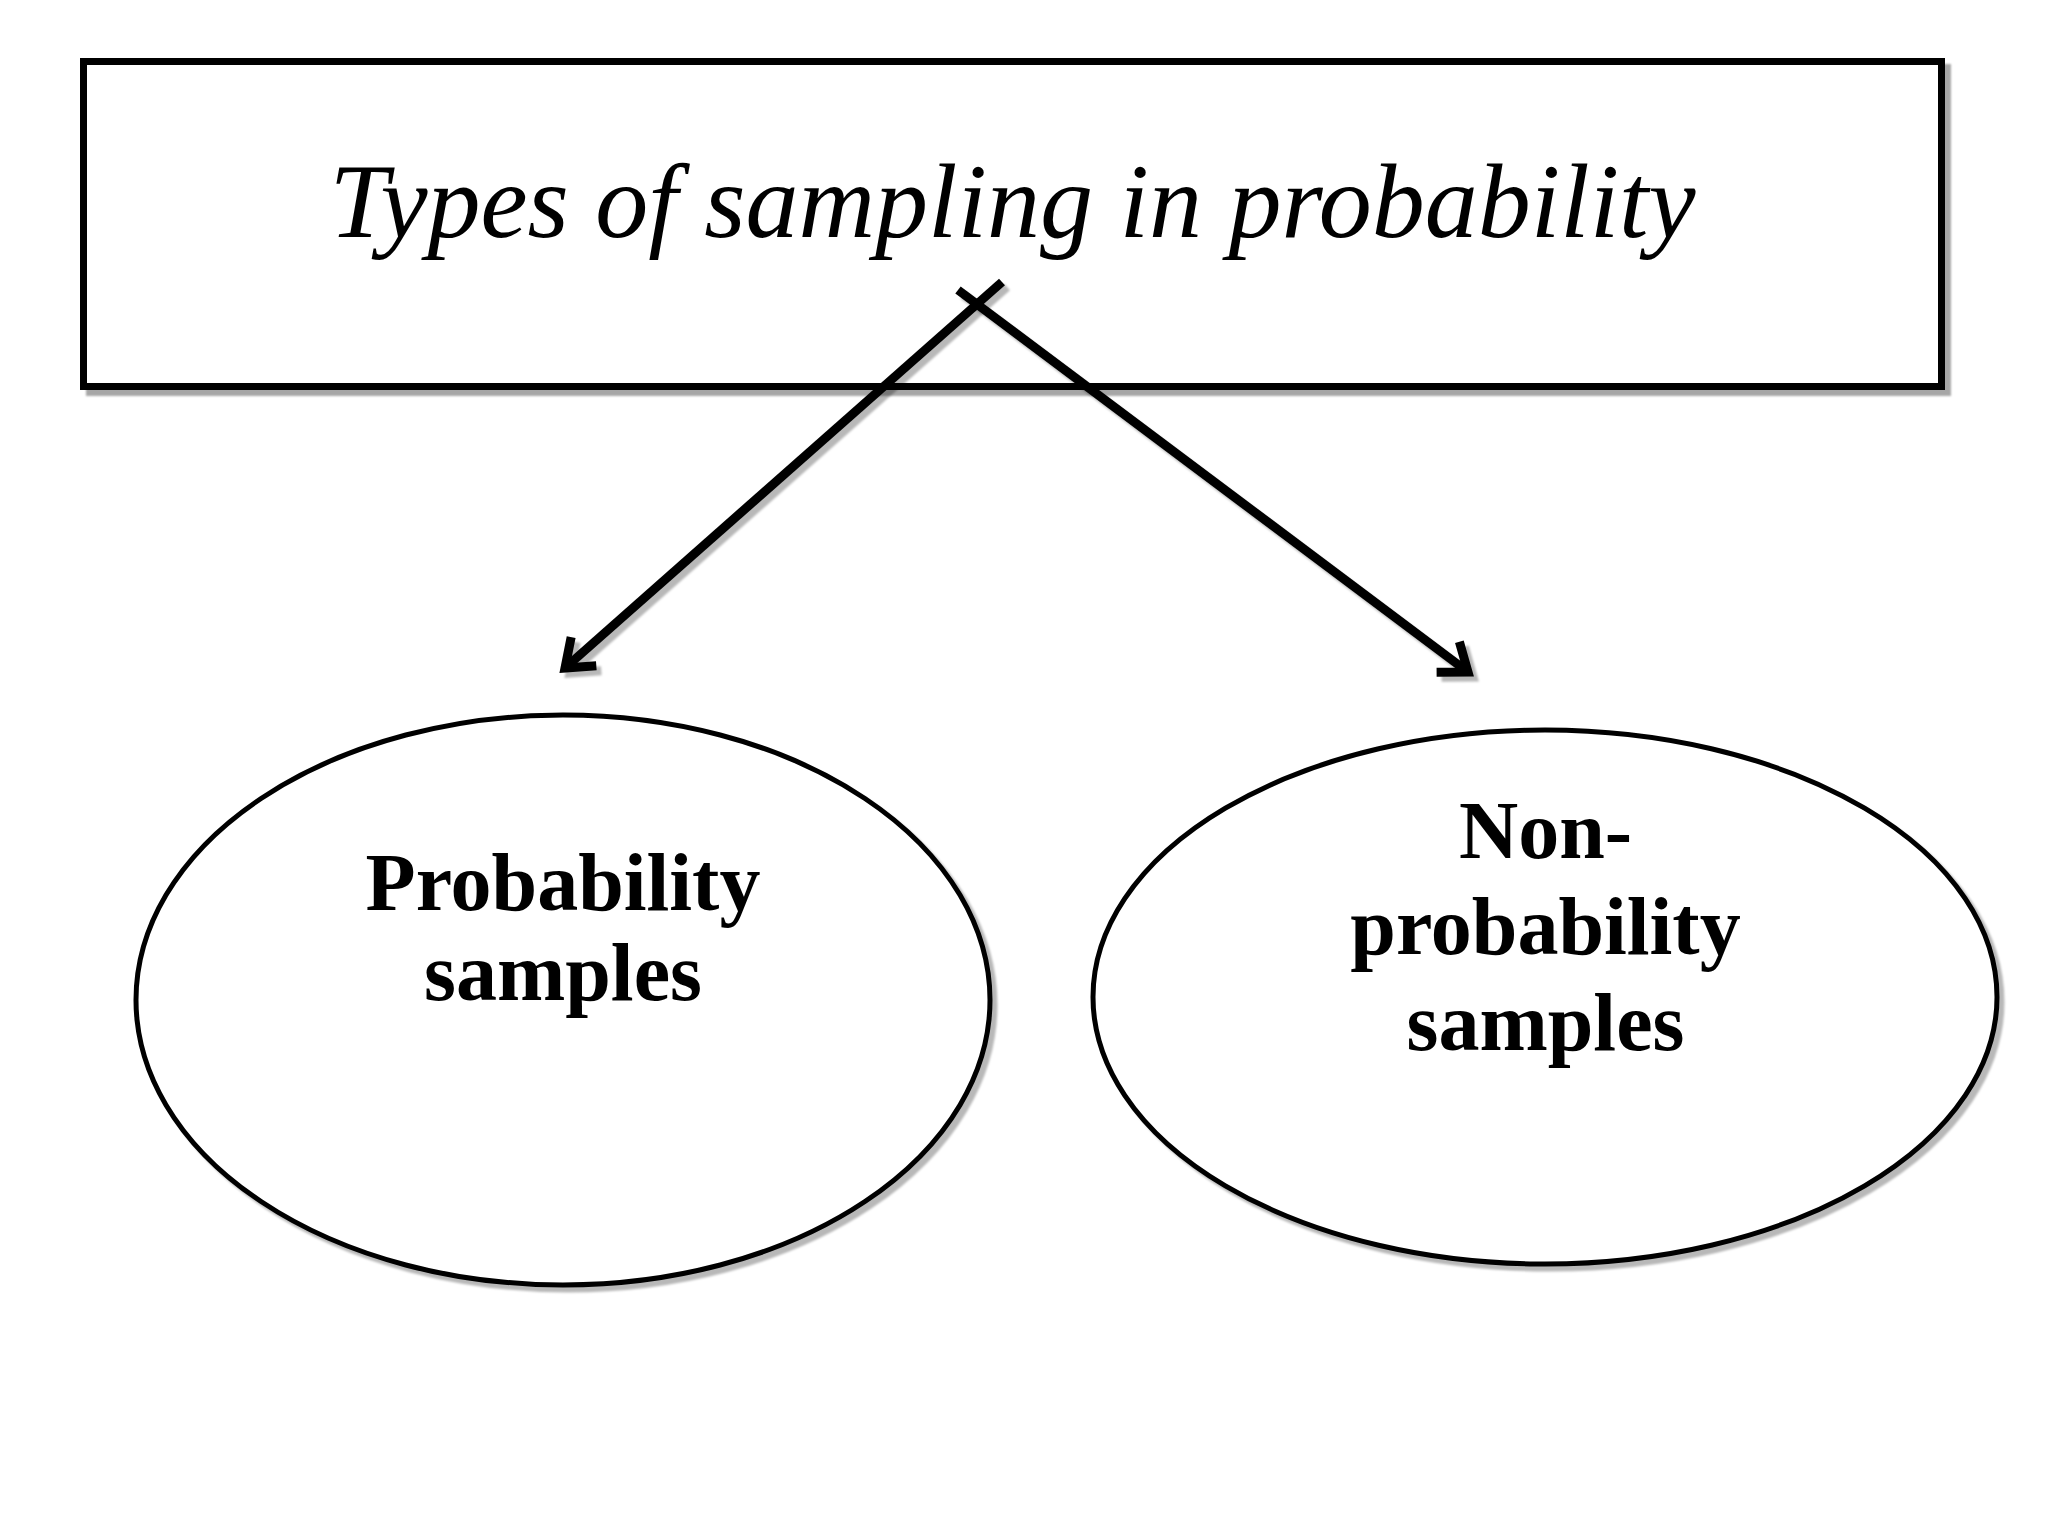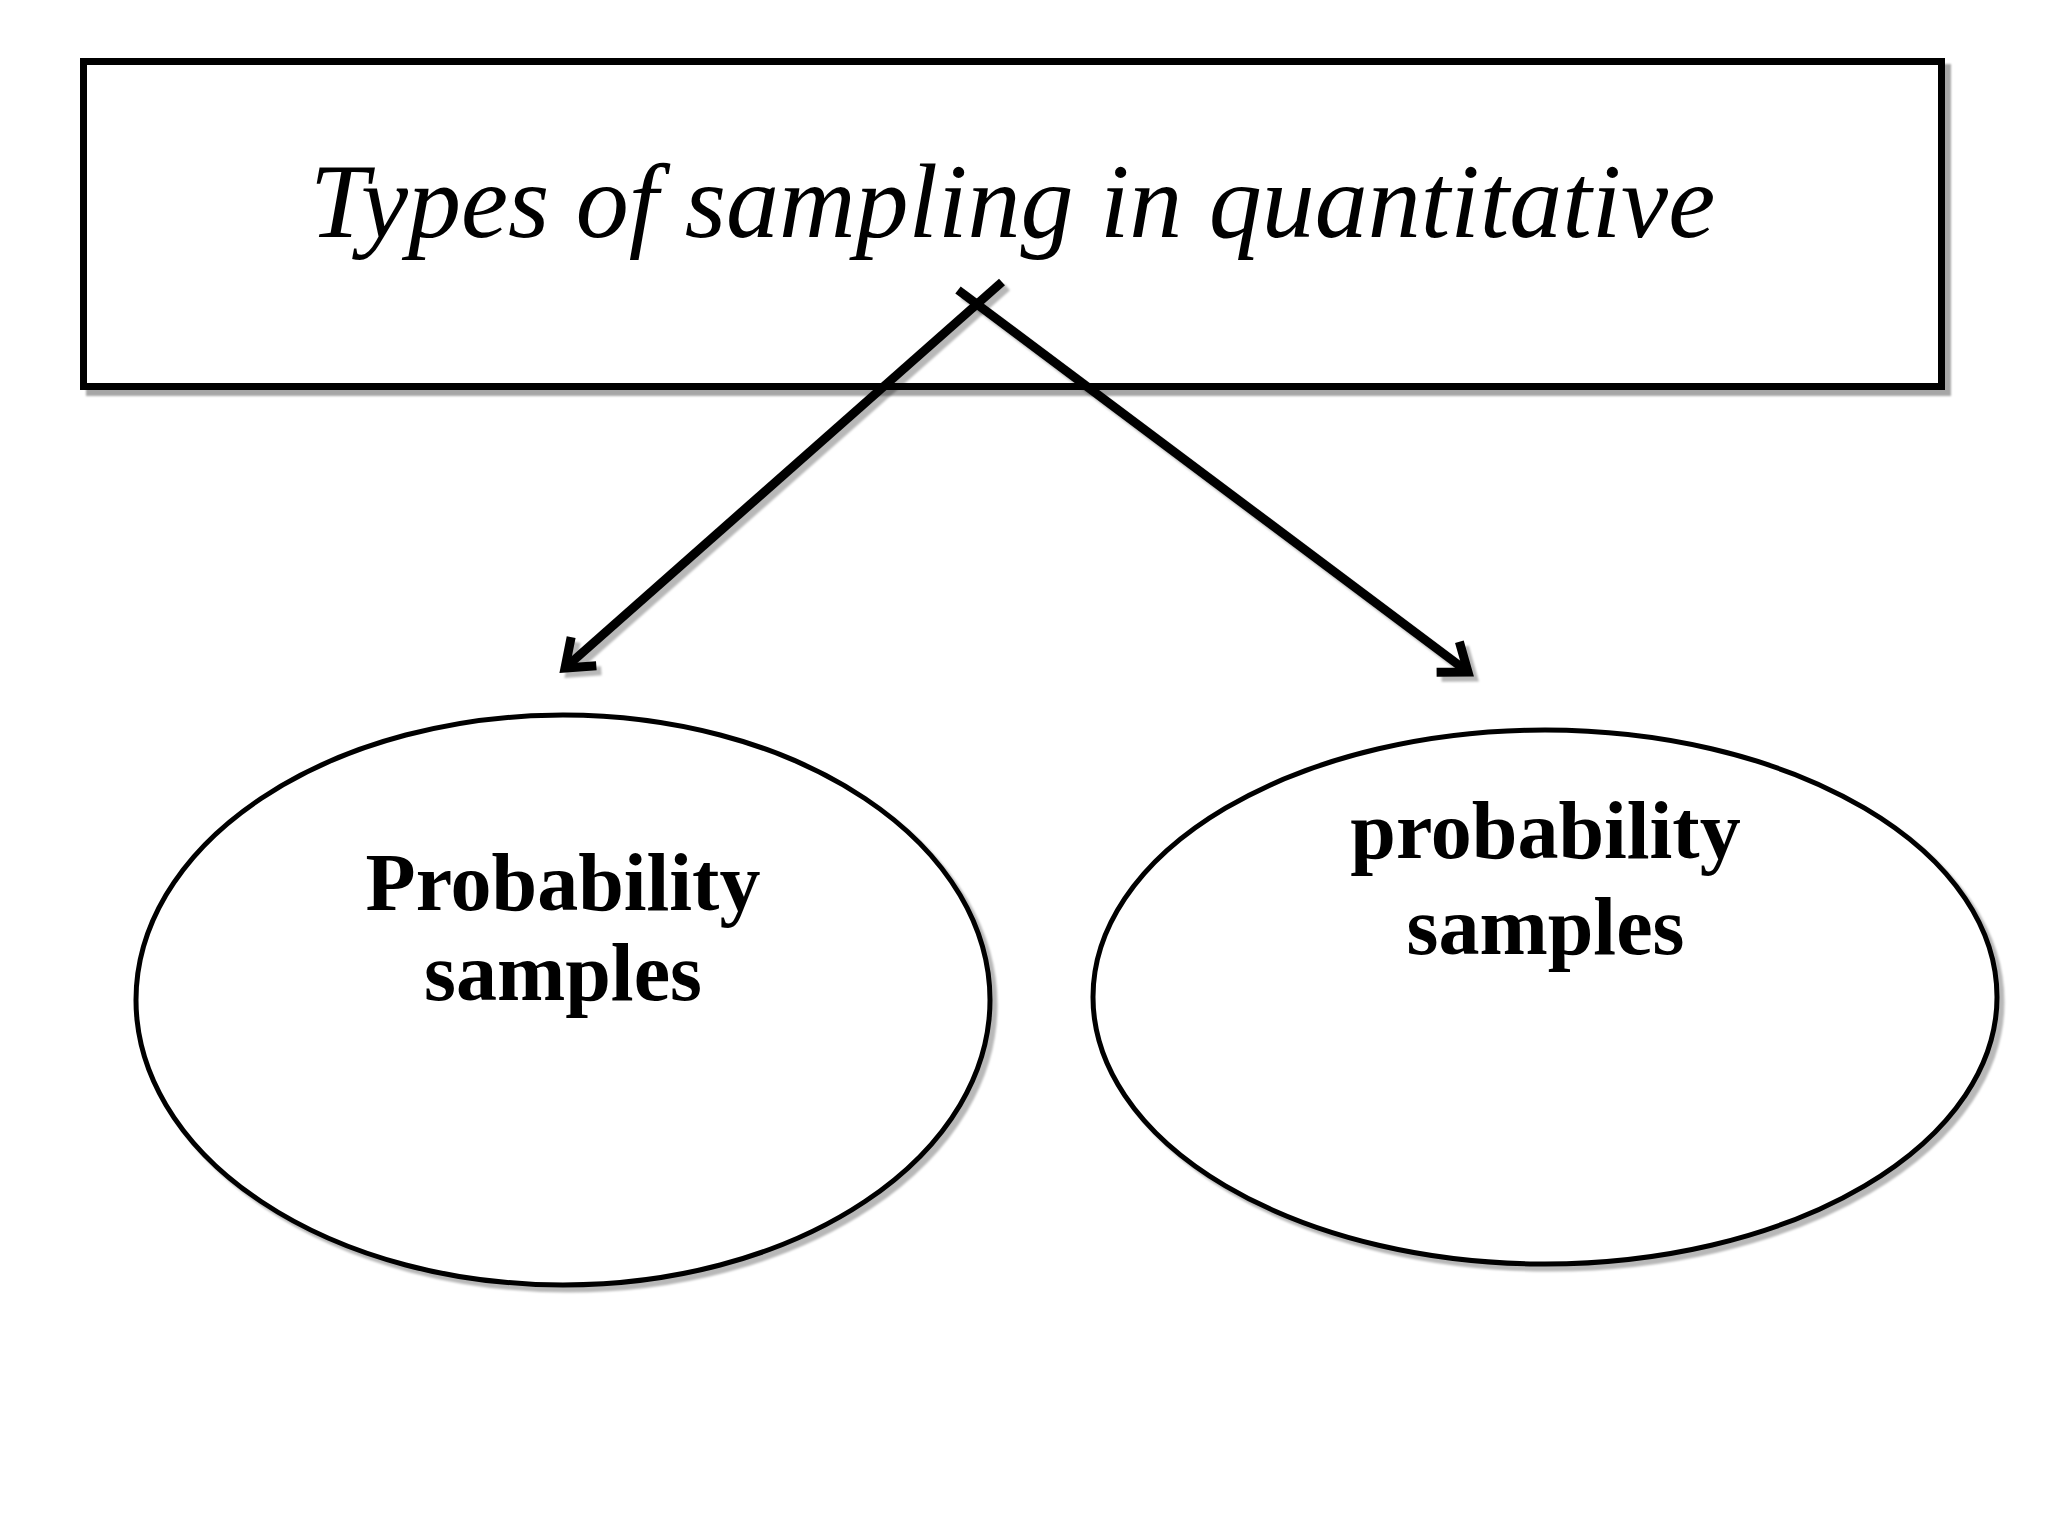--- a/index.html
+++ b/index.html
@@ -66,21 +66,21 @@
     width: 905px;
     line-height: 1.17;
   }
 </style>
 </head>
 <body>
 
 <div class="slide">
 
   <div class="title-box">
-    <div class="title-line">Types of sampling in quantitative</div>
+    <div class="title-line">Types of sampling in probability</div>
   </div>
 
   <svg class="connector-layer" width="2048" height="1536" viewBox="0 0 2048 1536" xmlns="http://www.w3.org/2000/svg">
     <defs>
       <marker id="arrowhead" markerUnits="userSpaceOnUse" markerWidth="80" markerHeight="80" refX="0" refY="0" orient="auto" style="overflow:visible;">
         <path d="M -25 -19 L 0 0 L -25 19" fill="none" stroke="#000000" stroke-width="9" stroke-linejoin="miter" stroke-linecap="butt"></path>
       </marker>
     </defs>
 
     <ellipse class="shape" cx="563" cy="1000" rx="427" ry="285" fill="#ffffff" stroke="#000000" stroke-width="5"></ellipse>
@@ -91,17 +91,18 @@
 
     <line class="shape" x1="958" y1="290" x2="1468" y2="672" stroke="#000000" stroke-width="9" marker-end="url(#arrowhead)"></line>
   </svg>
 
   <div class="node-label left-node">
     <span>Probability</span>
     <span>samples</span>
   </div>
 
   <div class="node-label right-node">
+    <span>Non-</span>
     <span>probability</span>
     <span>samples</span>
   </div>
 
 </div>
 
 </body></html>

